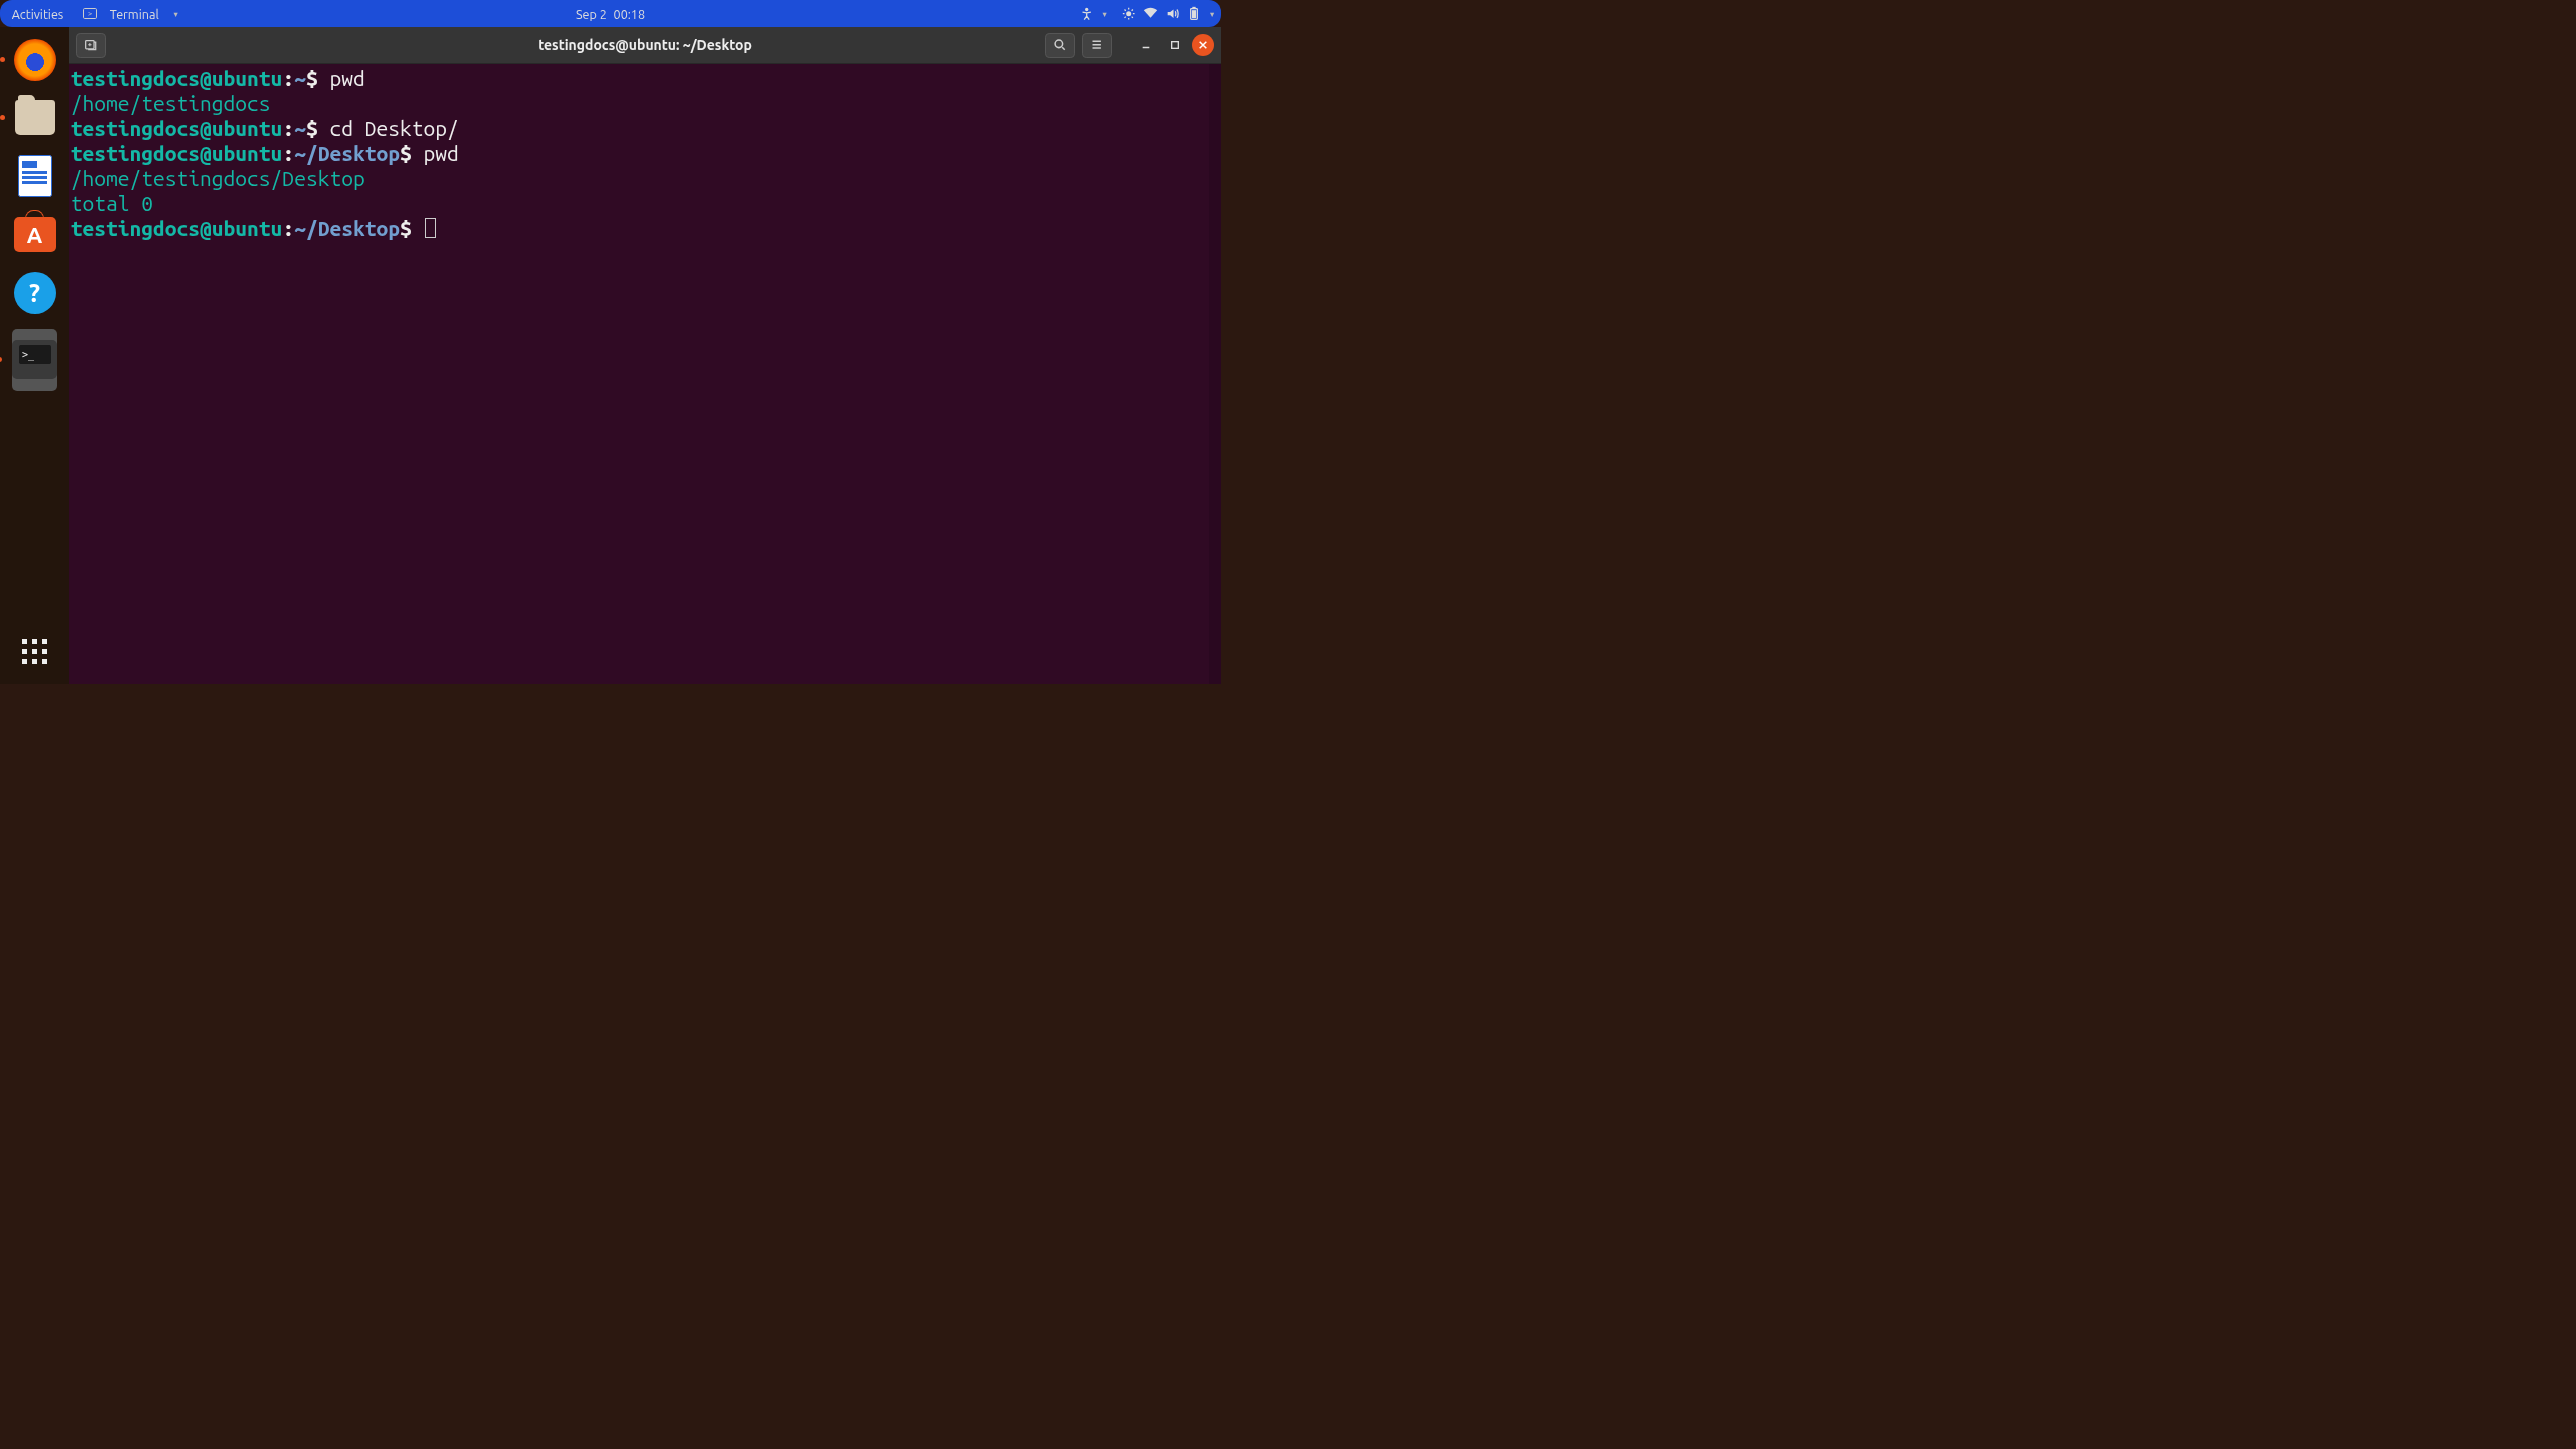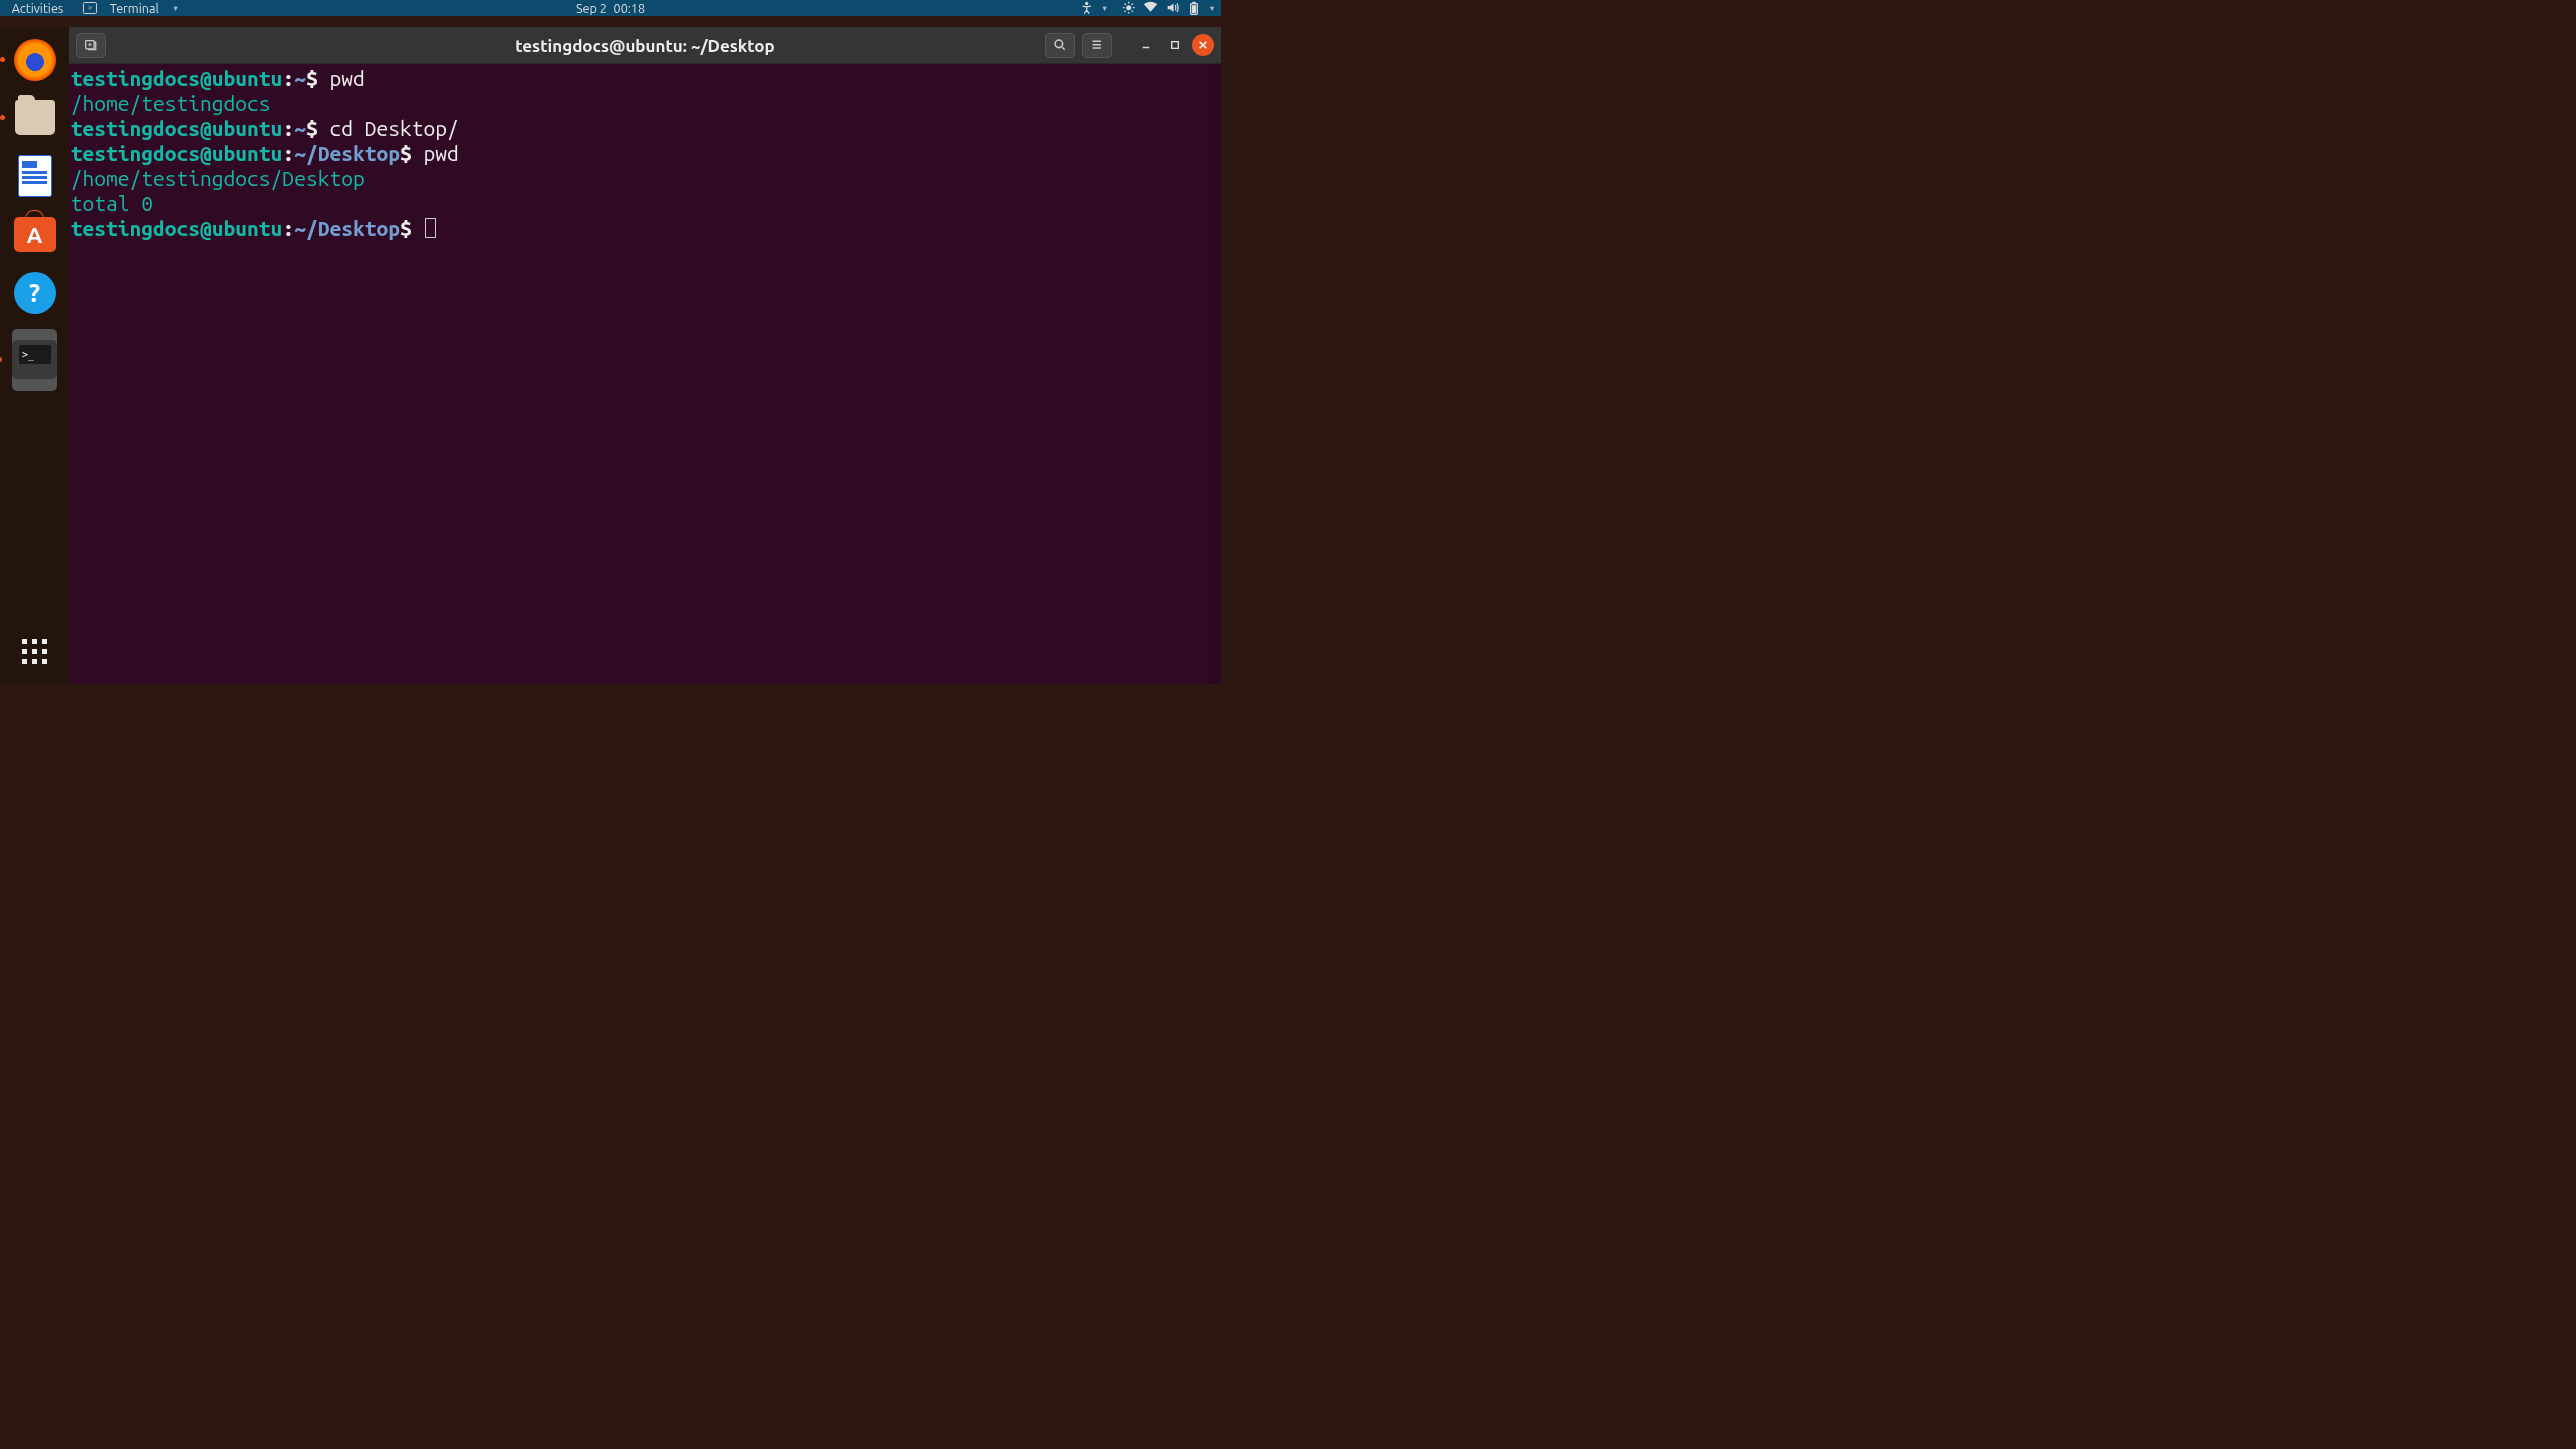--- a/index.html
+++ b/index.html
@@ -7,27 +7,28 @@
   width: 1221px;
   height: 684px;
   background: #2c1810;
   font-family: Ubuntu, "Segoe UI", sans-serif;
   overflow: hidden;
   position: relative;
 }
 
 
 .topbar {
-  height: 16px;
-  background: #0c4a6e;
+  height: 27px;
+  background: #1d4ed8;
   color: #ddd;
   display: flex;
   align-items: center;
   padding: 0 6.7px;
   font-size: 12.6px;
+  border-radius: 12px;
 }
 .topbar-left { display: flex; align-items: center; gap: 15px; }
 .topbar-activities { padding: 0 5px; }
 .topbar-appmenu { display: flex; align-items: center; gap: 13px; }
 .appmenu-icon {
   width: 13.4px; height: 11.7px; border: 1.3px solid #ccc; border-radius: 1.7px;
   display: inline-flex; align-items: center; justify-content: center;
 }
 .appmenu-icon::before { content: ">"; font-size: 7.5px; color: #ccc; line-height: 1; }
 .chevron-down { font-size: 8.4px; margin-left: 1.7px; color: #bbb; }
@@ -123,21 +124,21 @@
 }
 .tb-btn {
   width: 30px; height: 25px;
   background: #424242;
   border: 0.8px solid #555; border-radius: 4.2px;
   display: flex; align-items: center; justify-content: center;
   color: #ddd;
 }
 .tb-title {
   position: absolute; left: 50%; transform: translateX(-50%);
-  color: #eee; font-weight: bold; font-size: 17px;
+  color: #eee; font-weight: bold; font-size: 14px;
 }
 .tb-right { margin-left: auto; display: flex; align-items: center; gap: 6.7px; }
 .wc { width: 22px; height: 22px; border-radius: 50%; display: flex; align-items: center; justify-content: center; color: #ddd; }
 .wc-close { background: #e95420; color: #fff; }
 .wc svg, .tb-btn svg, .tray-icon svg { display: block; }
 
 
 .termbody {
   flex: 1;
   padding: 1.7px 0 0 1.7px;

